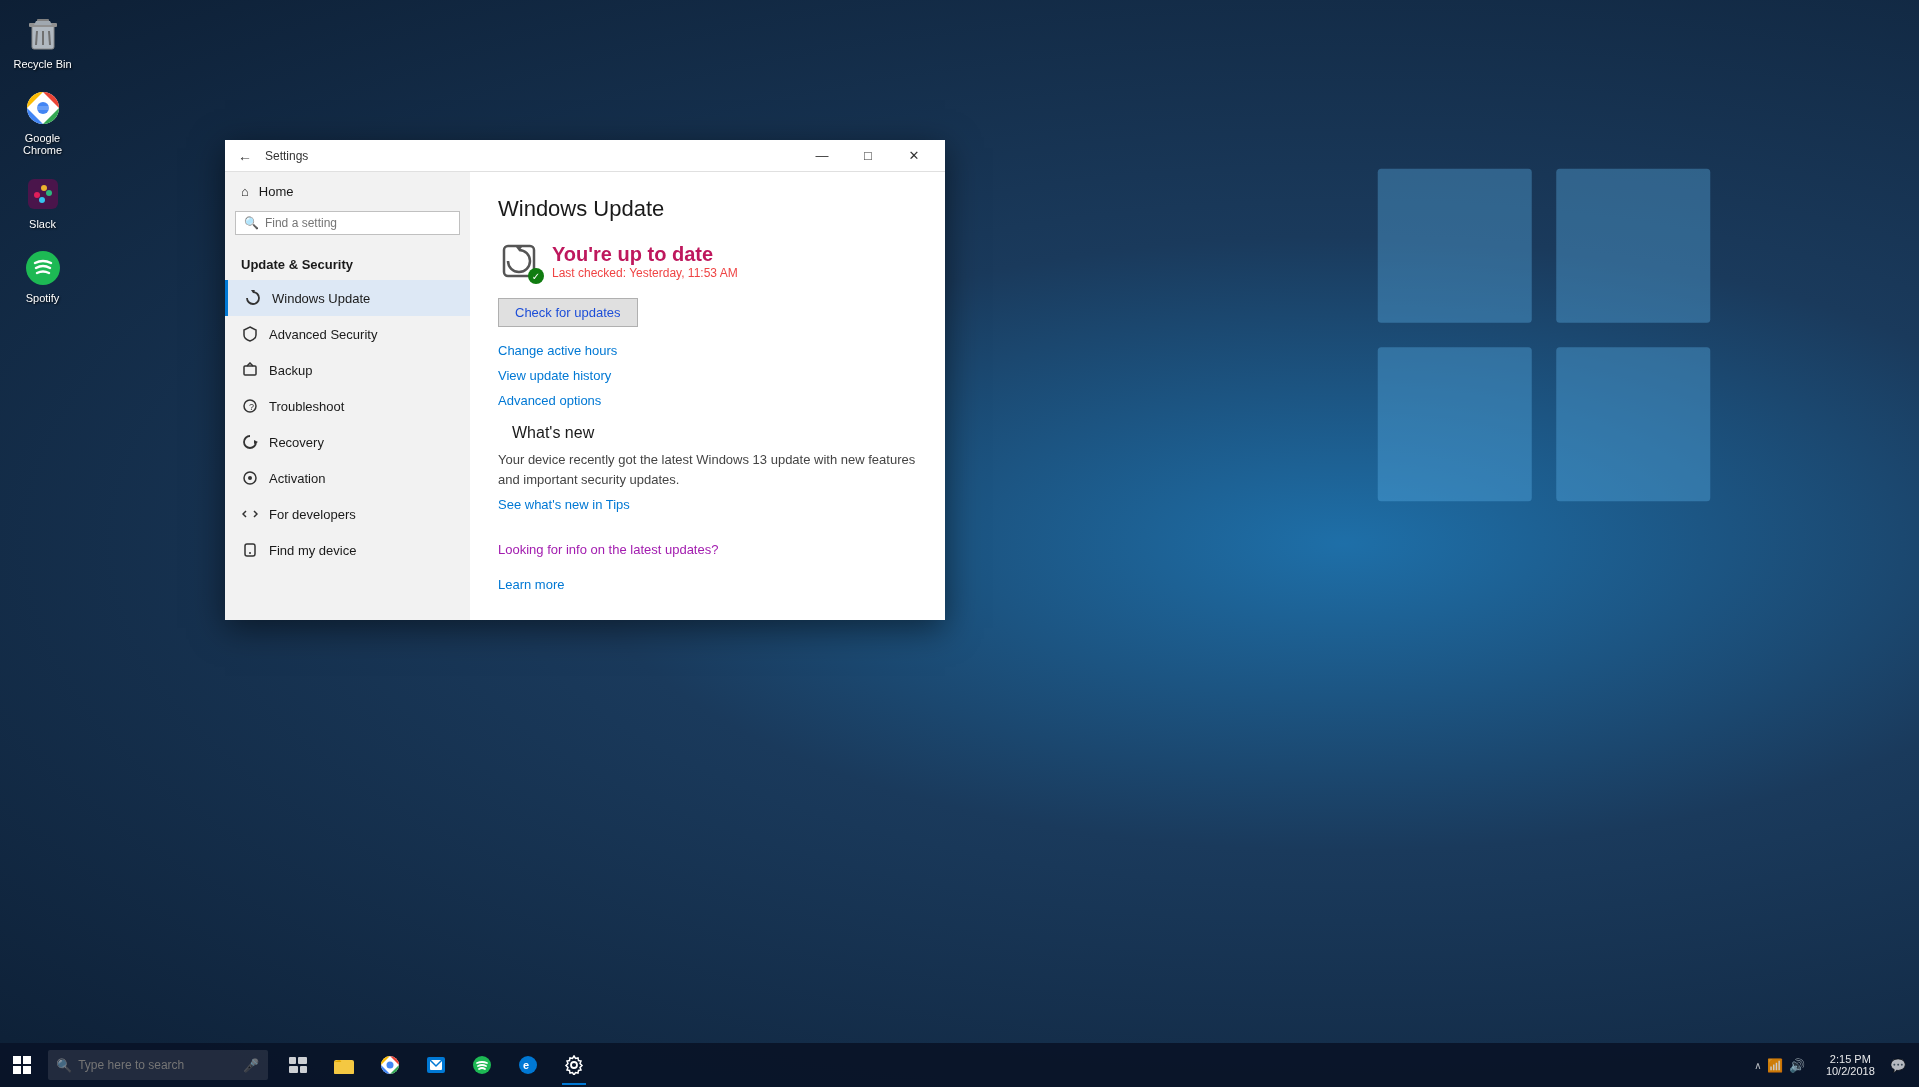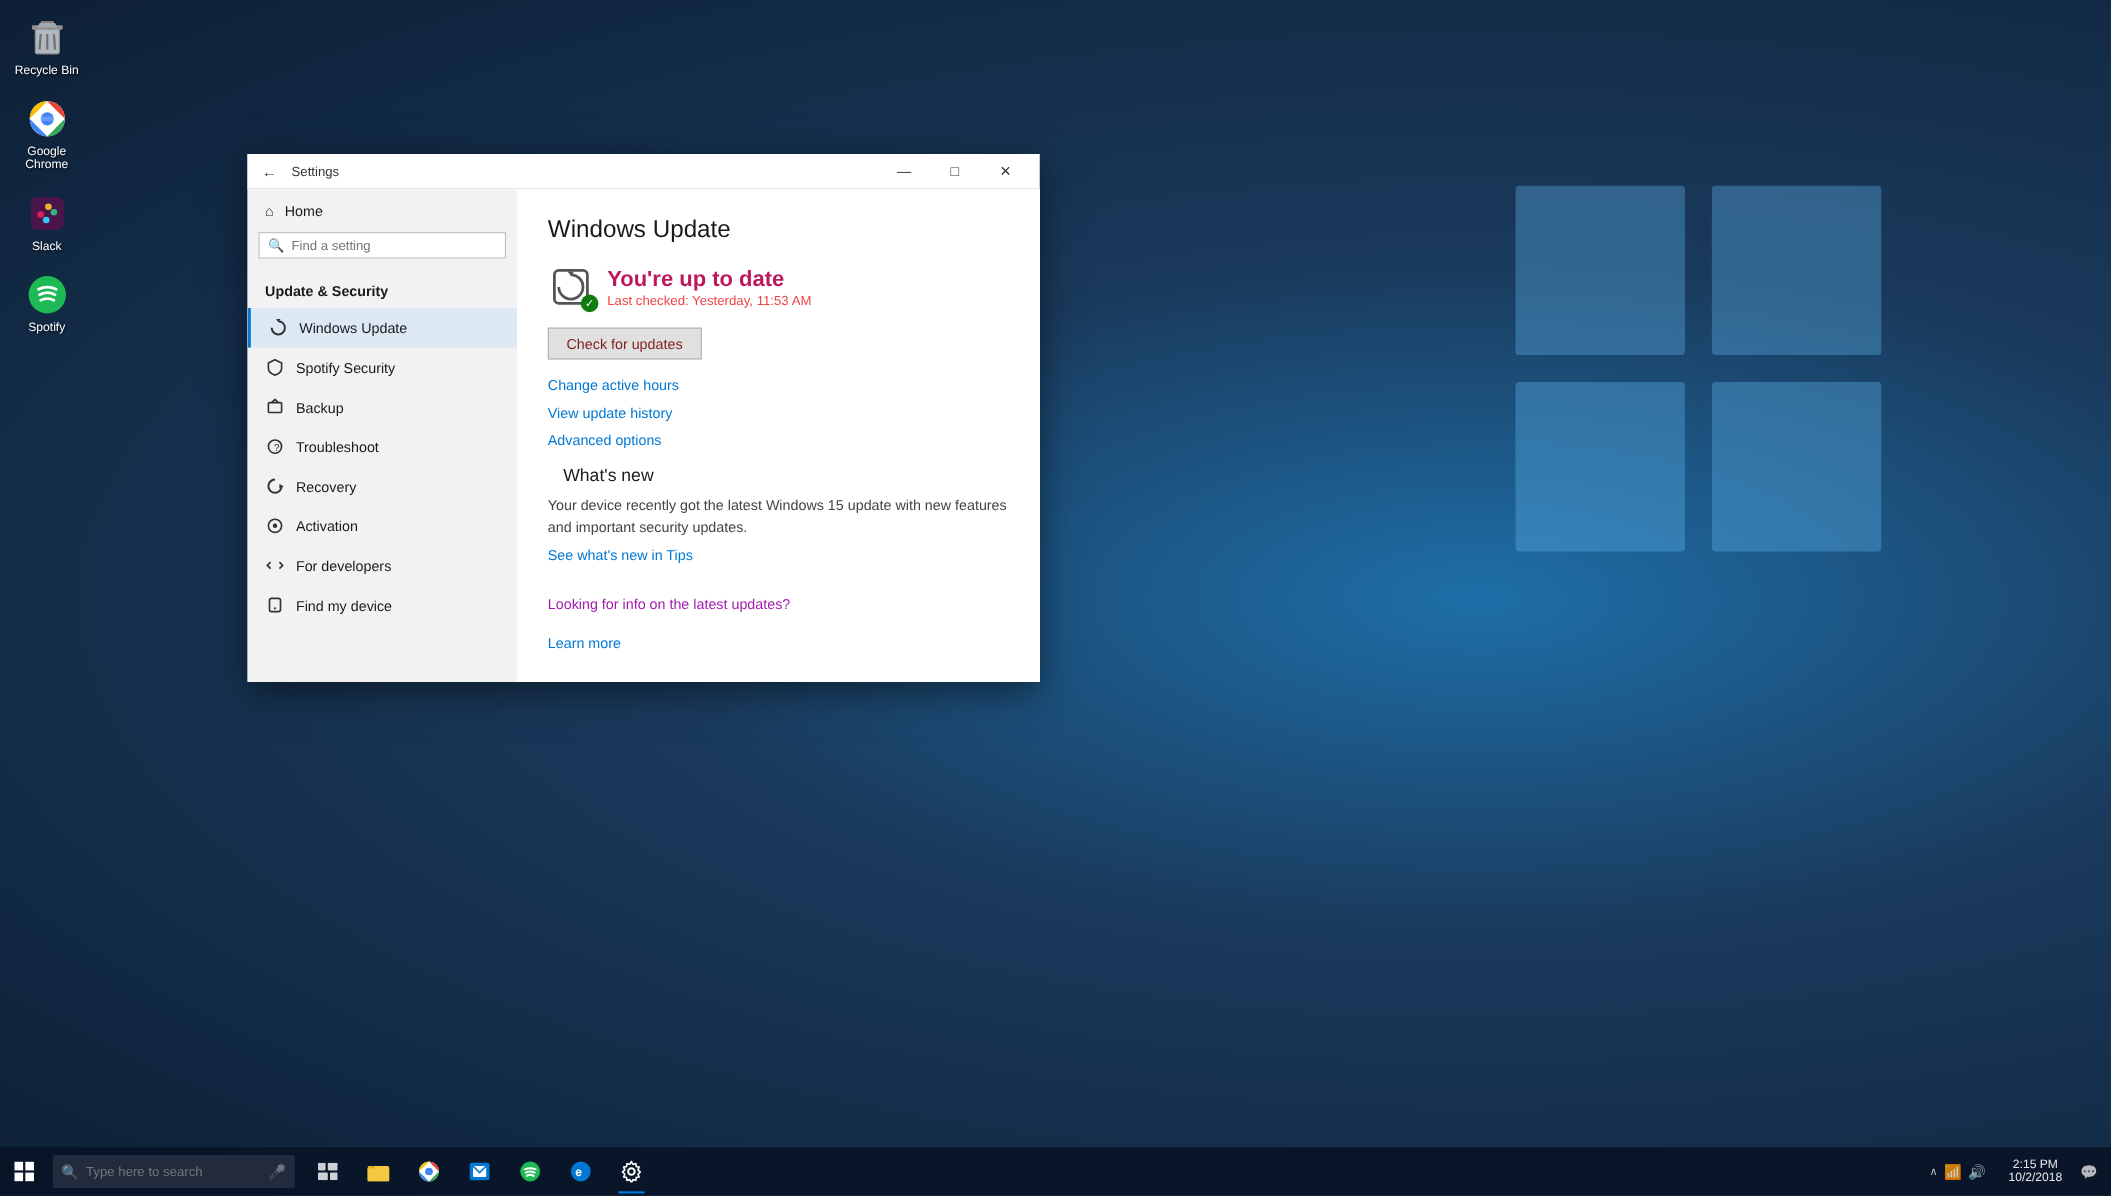--- a/index.html
+++ b/index.html
@@ -354,21 +354,21 @@
       color: #ef4444;
     }
 
     
     .check-updates-btn {
       display: inline-block;
       padding: 6px 16px;
       background: #e0e0e0;
       border: 1px solid #b0b0b0;
       font-size: 13px;
-      color: #7f1d1d;
+      color: #1d4ed8;
       cursor: pointer;
       margin-bottom: 16px;
       font-family: 'Segoe UI', sans-serif;
     }
 
     
     .settings-link {
       display: block;
       color: #0078d4;
       font-size: 13px;
@@ -516,21 +516,21 @@
                 </svg>
             </span>
             <span>Windows Update</span>
           </li>
           <li class="sidebar-nav-item">
             <span class="nav-icon">
               <svg width="16" height="16" viewBox="0 0 16 16">
                   <path d="M8 1 L14 4 L14 9 Q14 13 8 15 Q2 13 2 9 L2 4 Z" fill="none" stroke="#333" stroke-width="1.5"></path>
                 </svg>
             </span>
-            <span>Spotify Security</span>
+            <span>Advanced Security</span>
           </li>
           <li class="sidebar-nav-item">
             <span class="nav-icon">
               <svg width="16" height="16" viewBox="0 0 16 16">
                   <rect x="2" y="4" width="12" height="9" rx="1" fill="none" stroke="#333" stroke-width="1.5"></rect>
                   <path d="M5 4 L8 1 L11 4" fill="none" stroke="#333" stroke-width="1.5"></path>
                 </svg>
             </span>
             <span>Backup</span>
           </li>
@@ -603,21 +603,21 @@
           </div>
         </div>
 
         <button class="check-updates-btn">Check for updates</button>
 
         <a class="settings-link">Change active hours</a>
         <a class="settings-link">View update history</a>
         <a class="settings-link">Advanced options</a>
 
         <h2 class="whats-new-title">What's new</h2>
-        <p class="whats-new-text">Your device recently got the latest Windows 15 update with new features and important security updates.</p>
+        <p class="whats-new-text">Your device recently got the latest Windows 13 update with new features and important security updates.</p>
         <a class="settings-link">See what's new in Tips</a>
 
         <div class="looking-section">
           <p class="looking-title">Looking for info on the latest updates?</p>
           <a class="settings-link">Learn more</a>
         </div>
       </div>
     </div>
   </div>
 

